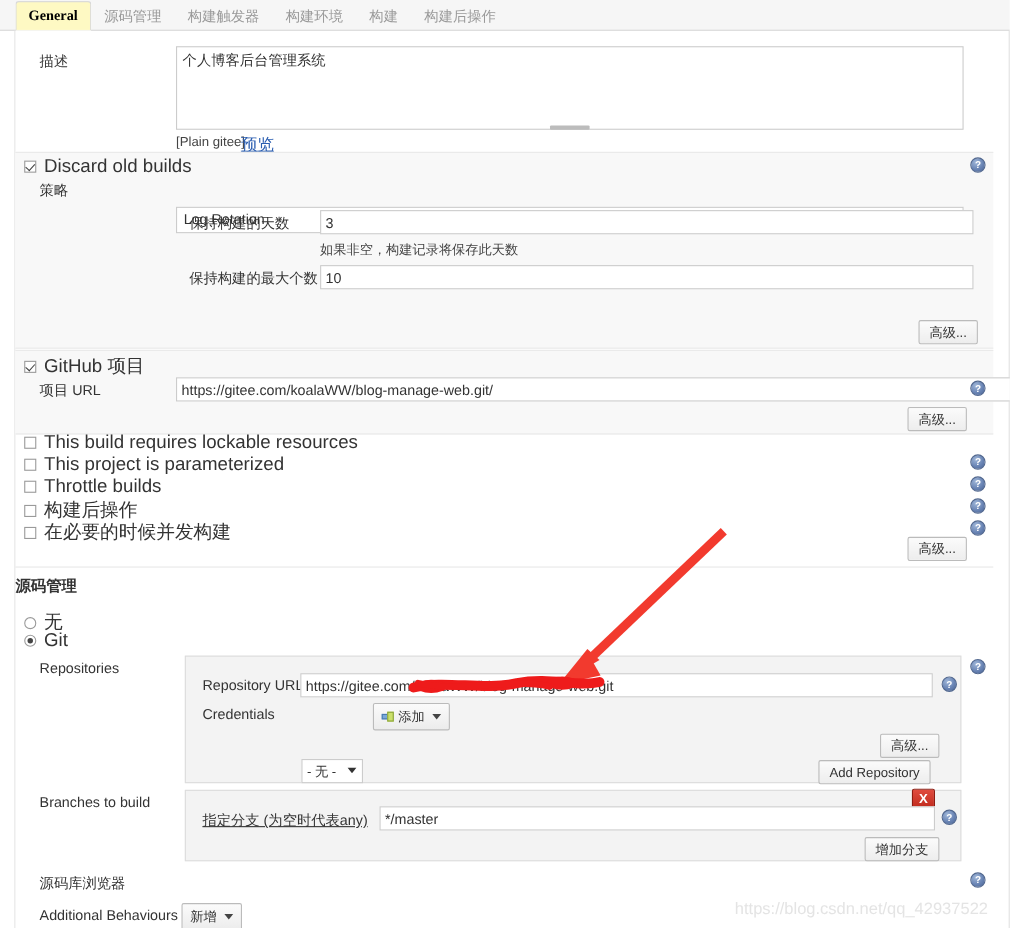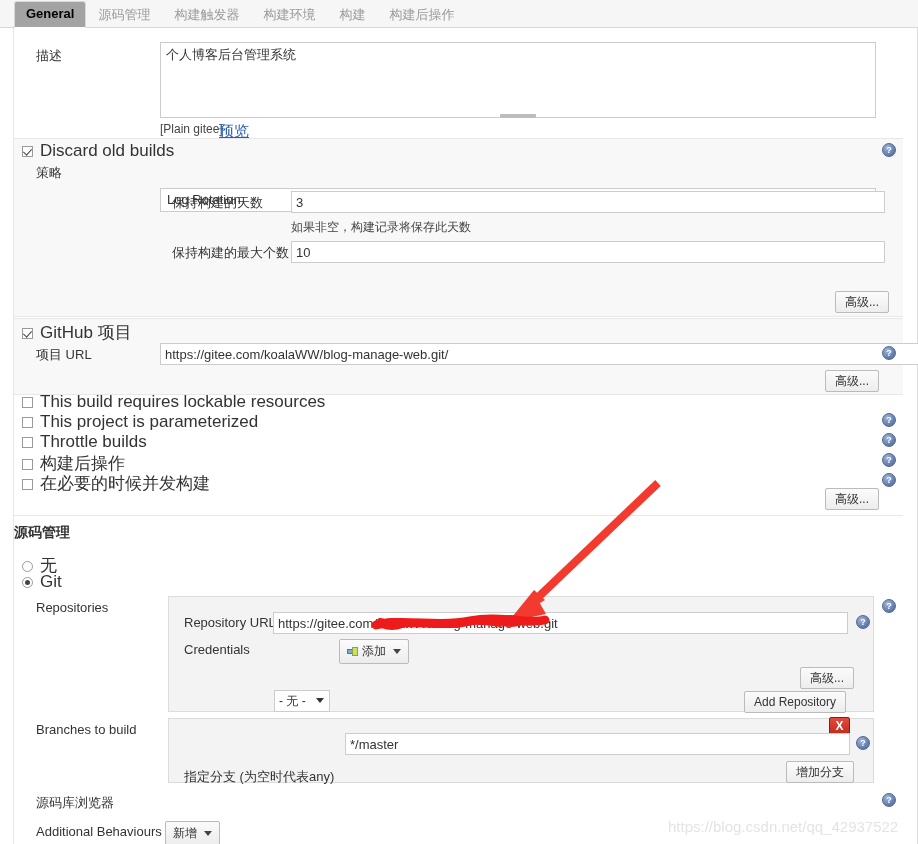--- a/index.html
+++ b/index.html
@@ -33,24 +33,25 @@
     cursor:pointer;
     white-space:nowrap;
     border:1px solid transparent;
     border-bottom:none;
     position:relative;
     top:1px;
   }
   .tab.active{
     color:#000;
     font-weight:bold;
-    background:#a3a3a3;
+    background:#fef9c3;
     border:1px solid #d8d8d8;
     border-bottom:1px solid #ffffff;
     border-radius:3px 3px 0 0;
+    font-family:Liberation Serif, serif;
   }
   .leftrail{
     position:absolute;left:13px;top:28px;width:1px;height:816px;background:#e6e6e6;
   }
 
   
   .shaded{
     background:#f8f8f8;
     border-top:1px solid #e8e8e8;
     border-bottom:1px solid #e8e8e8;
@@ -351,21 +352,21 @@
     <span class="btn-caret"></span>
   </div>
 
   <div class="abs btn" style="left:800px;top:667px;">高级...</div>
   <div class="abs btn" style="left:744px;top:691px;">Add Repository</div>
 
   <div class="abs lbl" style="left:36px;top:722px;">Branches to build</div>
   <div class="abs inner-panel" style="left:168px;top:718px;width:706px;height:65px;"></div>
   <div class="abs btn-x" style="left:829px;top:717px;">X</div>
 
-  <div class="abs lbl" style="left:184px;top:768px;">指定分支 (为空时代表any)</div>
+  <div class="abs lbl" style="left:184px;top:737px;text-decoration:underline;">指定分支 (为空时代表any)</div>
   <input class="txt abs" style="left: 345px; top: 733px; width: 505px;" value="*/master">
   <div class="abs help" style="left:856px;top:736px;">?</div>
 
   <div class="abs btn" style="left:786px;top:761px;">增加分支</div>
 
   <div class="abs lbl" style="left:36px;top:794px;">源码库浏览器</div>
 
   <div class="abs help" style="left:882px;top:793px;">?</div>
 
   <div class="abs lbl" style="left:36px;top:824px;">Additional Behaviours</div>

